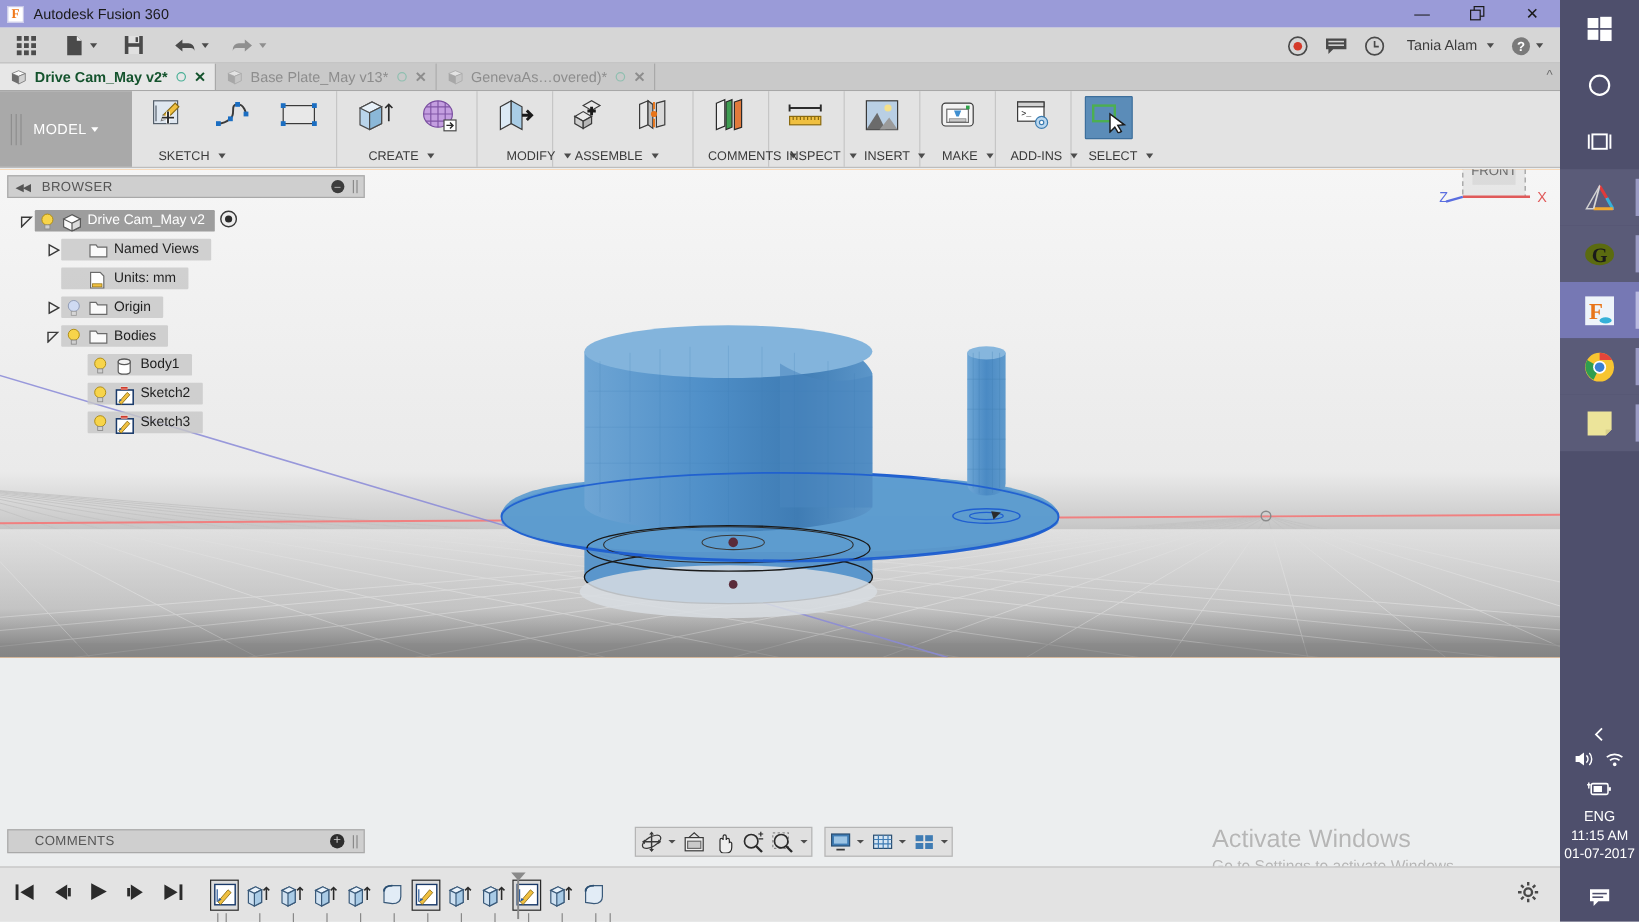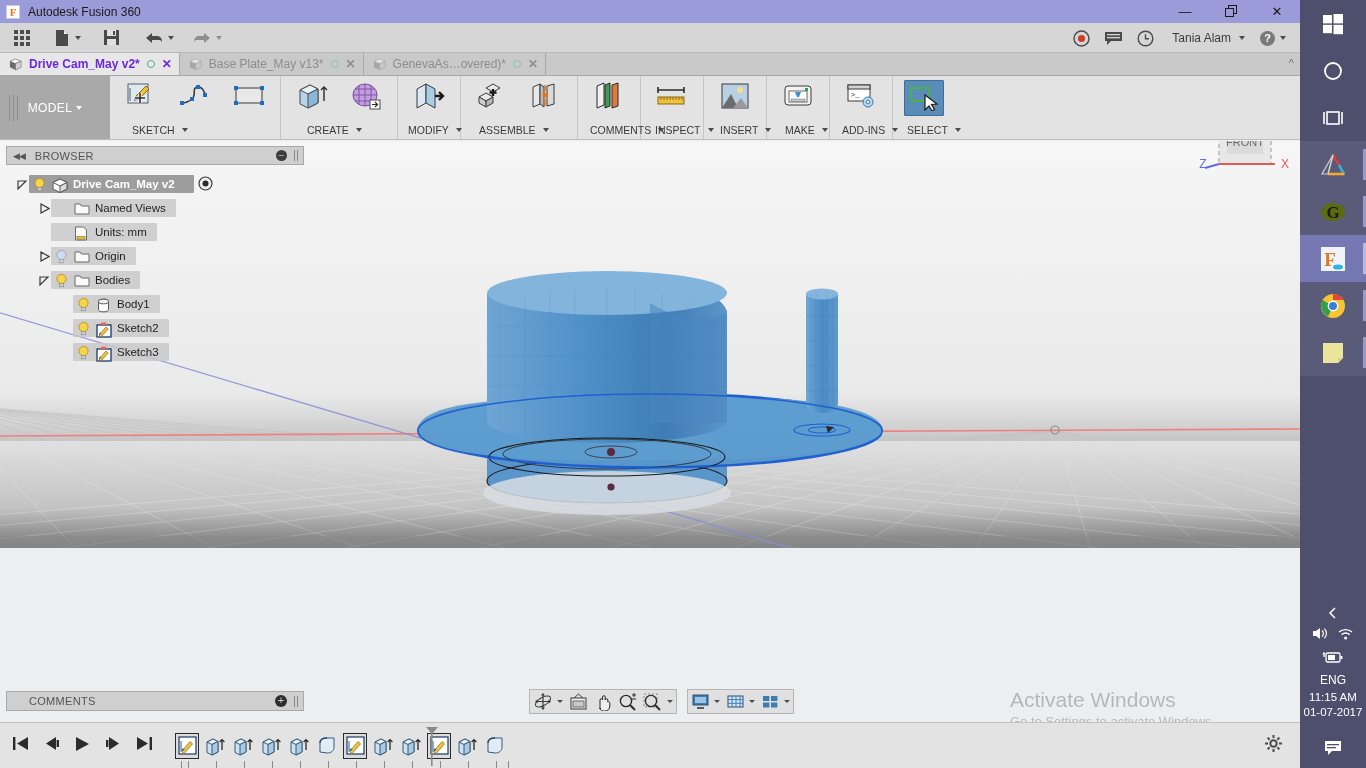--- a/index.html
+++ b/index.html
@@ -30,21 +30,21 @@
     border-top:4px solid #4c4c4c; margin-left:4px; }
   .caret.sm { border-left-width:3px;border-right-width:3px;border-top-width:3.5px; }
   .qab-right { position:absolute; right:8px; top:0; height:30px; display:flex; align-items:center; gap:2px; }
   .uname { font-size:12px; color:#3c3c3c; padding:0 4px; }
 
   
   .doctabs { position:absolute; left:0; top:53px; width:1300px; height:23px;
     background:#c9c9c9; border-bottom:1px solid #a8a8a8; display:flex; align-items:stretch; }
   .dtab { display:flex; align-items:center; padding:0 7px 0 9px; gap:7px; font-size:12px;
     border-right:1px solid #a9a9a9; position:relative; }
-  .dtab.active { background:#e7e7e7; color:#6d28d9; font-weight:bold; }
+  .dtab.active { background:#e7e7e7; color:#14532d; font-weight:bold; }
   .dtab.inactive { background:#c9c9c9; color:#8d8d8d; }
   .dtab .cube { width:13px; height:13px; }
   .dtab .dot { width:8px; height:8px; border:1.5px solid #49b096; border-radius:50%; }
   .dtab.inactive .dot { border-color:#8fbfb0; }
   .dtab .x { font-size:12px; font-weight:bold; }
   .dt-expand { position:absolute; right:6px; top:4px; color:#6b6b6b; font-size:11px; }
 
   
   .ribbon { position:absolute; left:0; top:76px; width:1300px; height:64px;
     background:#e3e3e3; border-bottom:1px solid #bdbdbd; display:flex; align-items:stretch; }
@@ -71,21 +71,21 @@
   .bh-label { margin-left:10px; }
   .bh-min { position:absolute; right:16px; width:11px;height:11px;border-radius:50%;
     background:#3c3c3c; color:#cfcfcf; font-size:9px; line-height:10px; text-align:center; }
   .bh-grip { position:absolute; right:5px; width:4px;height:11px; }
   .bh-grip i{ position:absolute;top:0;width:1px;height:11px;background:#8a8a8a; }
 
   .tree { position:absolute; left:6px; top:172px; width:298px; }
   .trow { height:24px; display:flex; align-items:center; font-size:11.5px; color:#1f1f1f; }
   .tlabelbox { display:flex; align-items:center; gap:6px; background:#c7c7c7cc;
     padding:2px 10px 2px 4px; border-radius:1px; }
-  .trow.root .tlabelbox { background:#8f8f8fdd; color:#fff; font-weight:bold; padding-right:19px; }
+  .trow.root .tlabelbox { background:#8f8f8fdd; color:#fff; font-weight:normal; padding-right:8px; }
   .tri { width:13px; display:flex; align-items:center; justify-content:center; }
   .bulb { width:13px; height:14px; }
   .folder { width:15px; height:12px; }
 
   .comments { position:absolute; left:6px; top:691px; width:298px; height:20px;
     background:#cfcfcf; border:1px solid #a9a9a9; display:flex; align-items:center;
     font-size:11px; color:#555; letter-spacing:.3px; }
   .cm-add { position:absolute; right:16px; width:12px;height:12px;border-radius:50%;
     background:#2e2e2e; color:#cfcfcf; font-size:11px; line-height:11px; text-align:center; }
 
@@ -350,21 +350,21 @@
 
     <div class="rgroup">
       <div class="rcell">
         <span class="ic">
           <svg width="32" height="30" viewBox="0 0 32 30">
               <path d="M4 8 L13 3 L13 22 L4 27z" fill="#dbe9f4" stroke="#3a3a3a"></path>
               <path d="M13 3 L22 8 L22 27 L13 22z" fill="#a9cde6" stroke="#3a3a3a"></path>
               <path d="M22 15h7 M26 11l4 4-4 4" fill="none" stroke="#1a1a1a" stroke-width="2.4"></path>
             </svg>
         </span>
-        <span class="rlabel" style="left:6px">
+        <span class="rlabel" style="left:20px">
             <span>MODIFY</span>
             <i class="caret"></i>
           </span>
       </div>
     </div>
 
     <div class="rgroup">
       <div class="rcell">
         <span class="ic">
           <svg width="32" height="30" viewBox="0 0 32 30">

